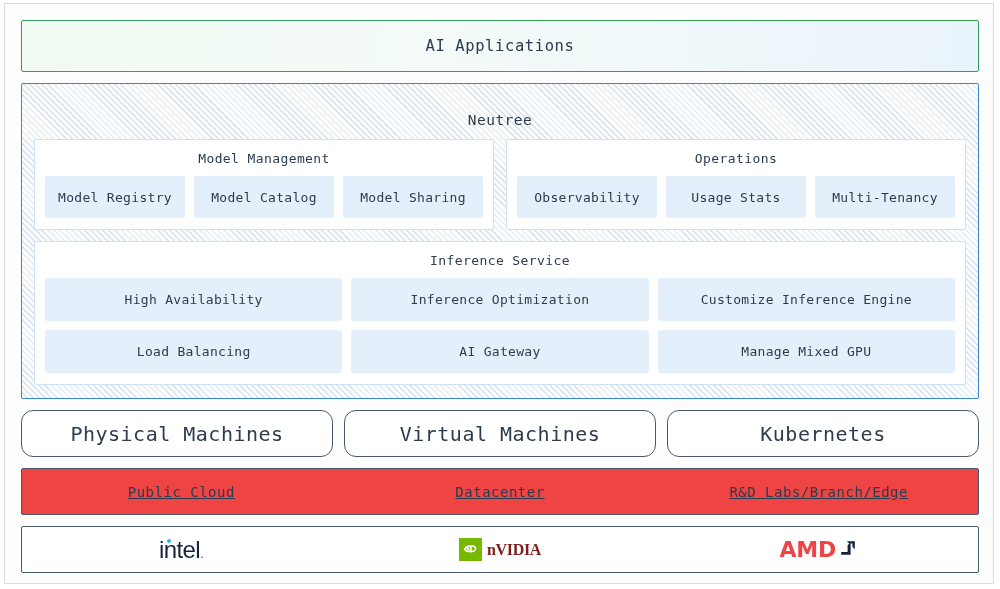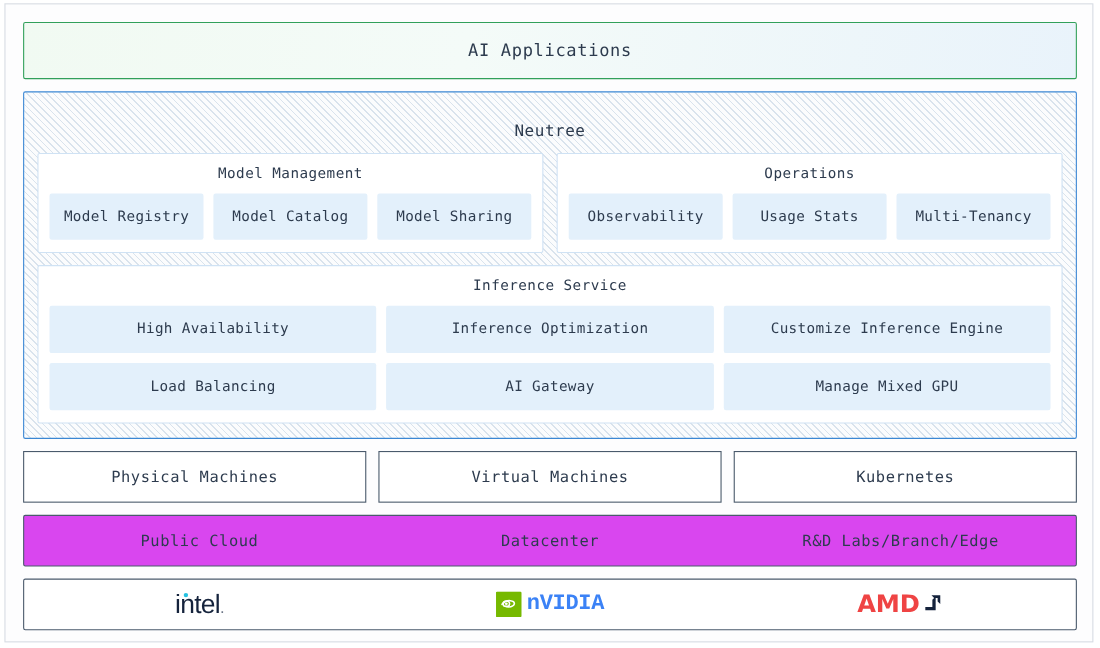--- a/index.html
+++ b/index.html
@@ -127,37 +127,38 @@
     display: flex;
     gap: 11px;
   }
   .infra-box {
     flex: 1 1 0;
     min-width: 0;
     box-sizing: border-box;
     height: 47px;
     border: 1.4px solid #4a5a६c;
     border: 1.4px solid #4a5a6c;
-    border-radius: 0;
+    border-radius: 12px;
     background: #ffffff;
     display: flex;
     align-items: center;
     justify-content: center;
-    font-size: 14px;
+    font-size: 20px;
     letter-spacing: .5px;
   }
 
   .env-box {
     box-sizing: border-box;
     height: 47px;
     border: 1.4px solid #4a5a6c;
     border-radius: 2px;
-    background: #d946ef;
-    display: flex;
-    align-items: center;
+    background: #ef4444;
+    display: flex;
+    align-items: center;
+    text-decoration: underline;
   }
   .env-cell {
     flex: 1 1 0;
     min-width: 0;
     text-align: center;
     font-size: 14px;
     letter-spacing: .5px;
   }
 
   
@@ -209,24 +210,24 @@
     gap: 5px;
   }
   .nvidia-mark {
     width: 23px;
     height: 23px;
     background: #76b900;
     display: block;
     border-radius: 1px;
   }
   .nvidia-word {
-    font-family: Liberation Mono, monospace;
-    font-size: 20px;
+    font-family: Liberation Serif, serif;
+    font-size: 16px;
     font-weight: 700;
-    color: #3b82f6;
+    color: #7f1d1d;
     letter-spacing: -0.3px;
     line-height: 1;
   }
 
   
   .amd-logo {
     display: flex;
     align-items: center;
     gap: 2px;
   }

